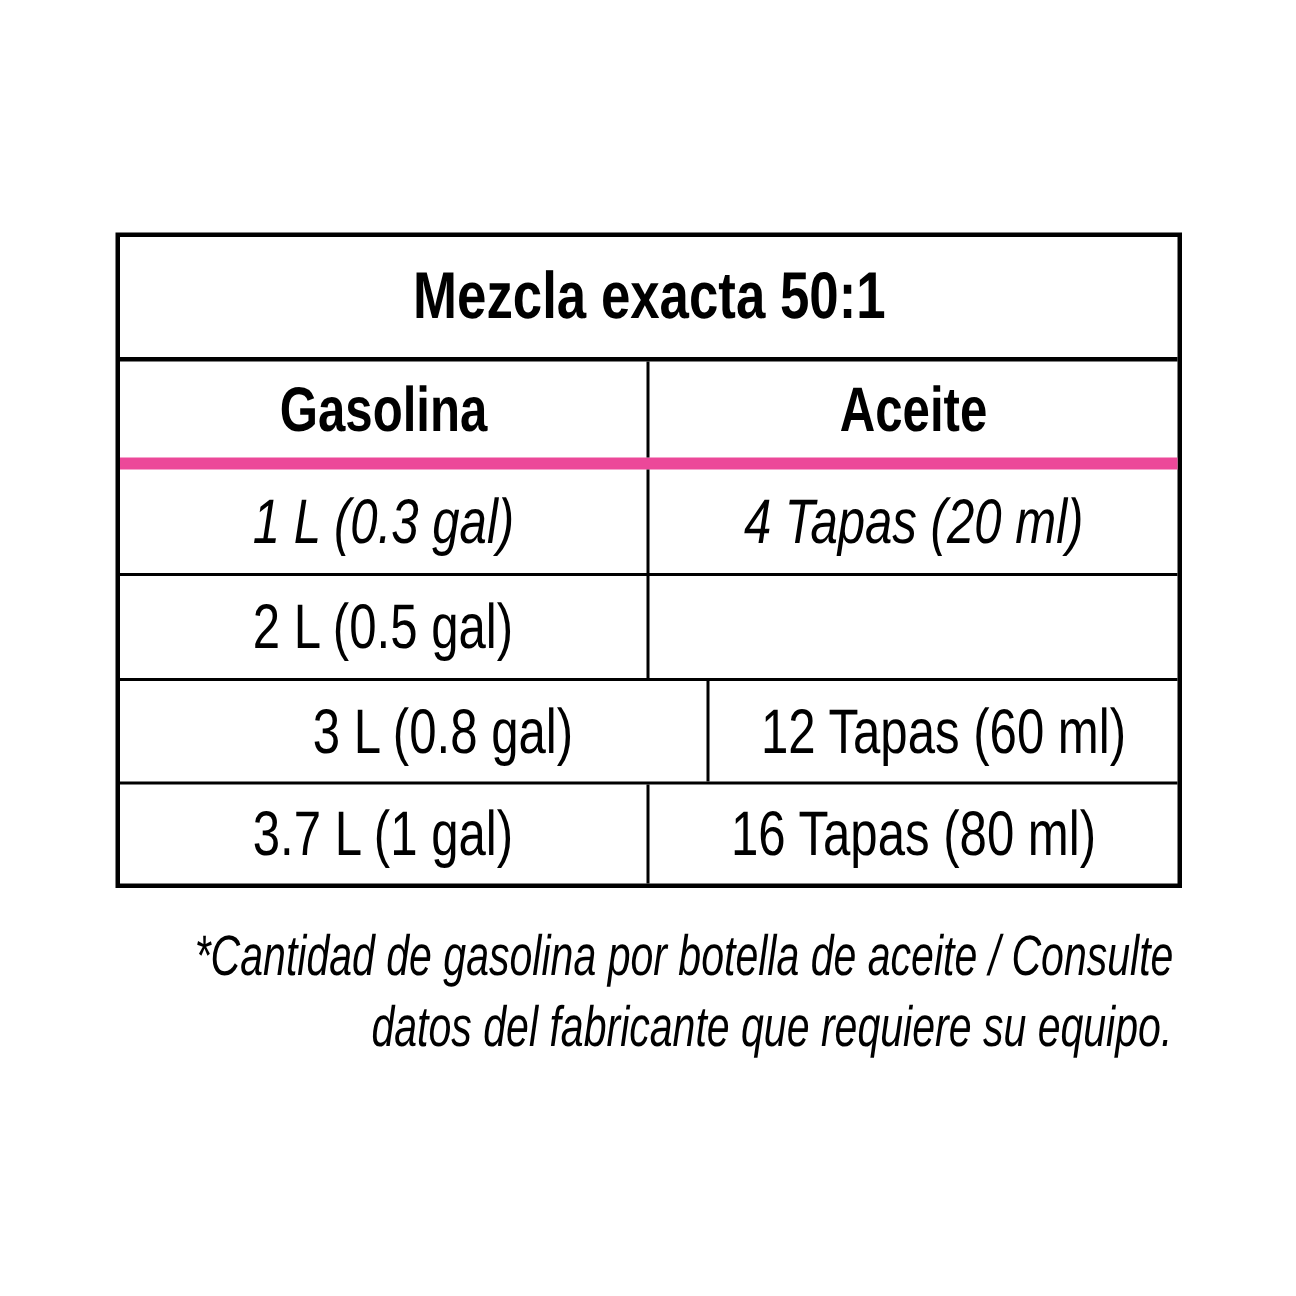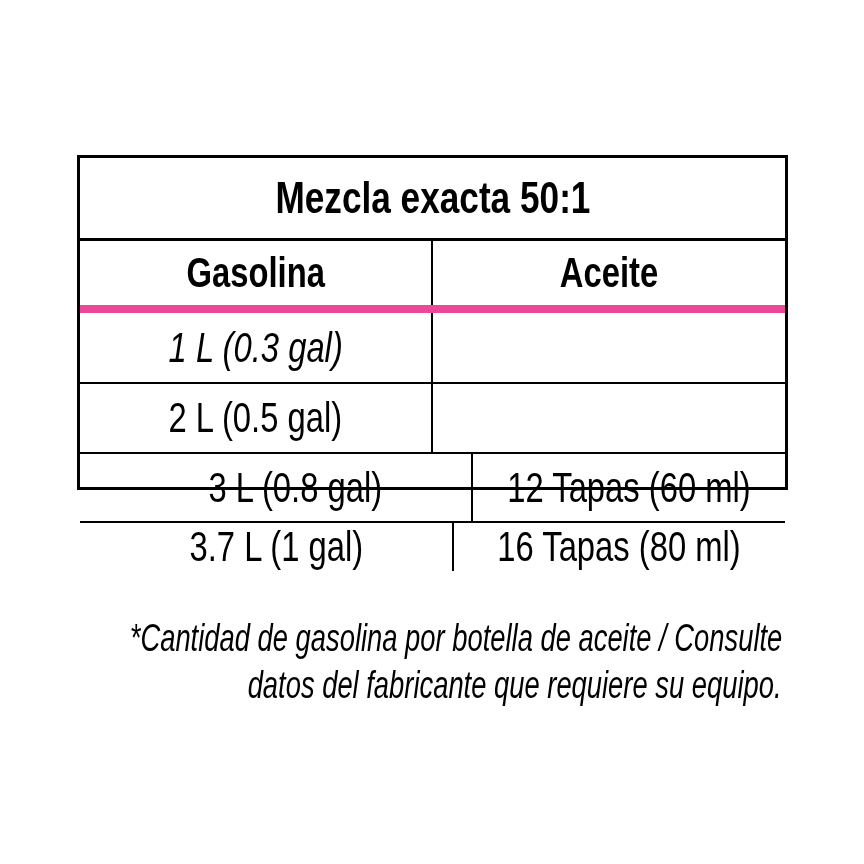--- a/index.html
+++ b/index.html
@@ -7,39 +7,39 @@
     width: 864px; height: 864px;
     background: #ffffff;
     overflow: hidden;
     position: relative;
     font-family: "Liberation Sans", sans-serif;
     color: #000000;
   }
   .mix-table {
     position: absolute;
     left: 77px; top: 155px;
-    width: 711px; height: 335px;
+    width: 711px; height: 437px;
     border: 3px solid #000000;
     display: flex;
     flex-direction: column;
     background: #ffffff;
   }
   .row { display: flex; flex: 0 0 auto; }
   .title-row {
     height: 83px;
     border-bottom: 3px solid #000000;
     align-items: center;
     justify-content: center;
   }
   .header-row { height: 72px; border-bottom: 8px solid #ec4899; justify-content: flex-end; }
   .data-row   { border-bottom: 2px solid #000000; }
   .r1 { height: 71px; font-style: italic; }
   .r2 { height: 70px; gap: 40px; }
   .r3 { height: 69px; padding-left: 40px; }
-  .r4 { flex: 1 1 auto; border-bottom: none; margin-left: 21px; }
+  .r4 { flex: 1 1 auto; border-bottom: none; }
   .cell {
     display: flex;
     align-items: center;
     justify-content: center;
     overflow: visible;
   }
   .cell-left  { width: 353px; border-right: 2px solid #000000; }
   .cell-right { flex: 1; }
   .cond {
     display: inline-block;
@@ -82,20 +82,23 @@
     </div>
     <div class="cell cell-right">
       <span class="cond header-text">Aceite</span>
     </div>
   </div>
 
   <div class="row data-row r1">
     <div class="cell cell-left">
       <span class="cond cell-text">1 L (0.3 gal)</span>
     </div>
+    <div class="cell cell-right">
+      <span class="cond cell-text">4 Tapas (20 ml)</span>
+    </div>
   </div>
 
   <div class="row data-row r2">
     <div class="cell cell-left">
       <span class="cond cell-text">2 L (0.5 gal)</span>
     </div>
   </div>
 
   <div class="row data-row r3">
     <div class="cell cell-left">

